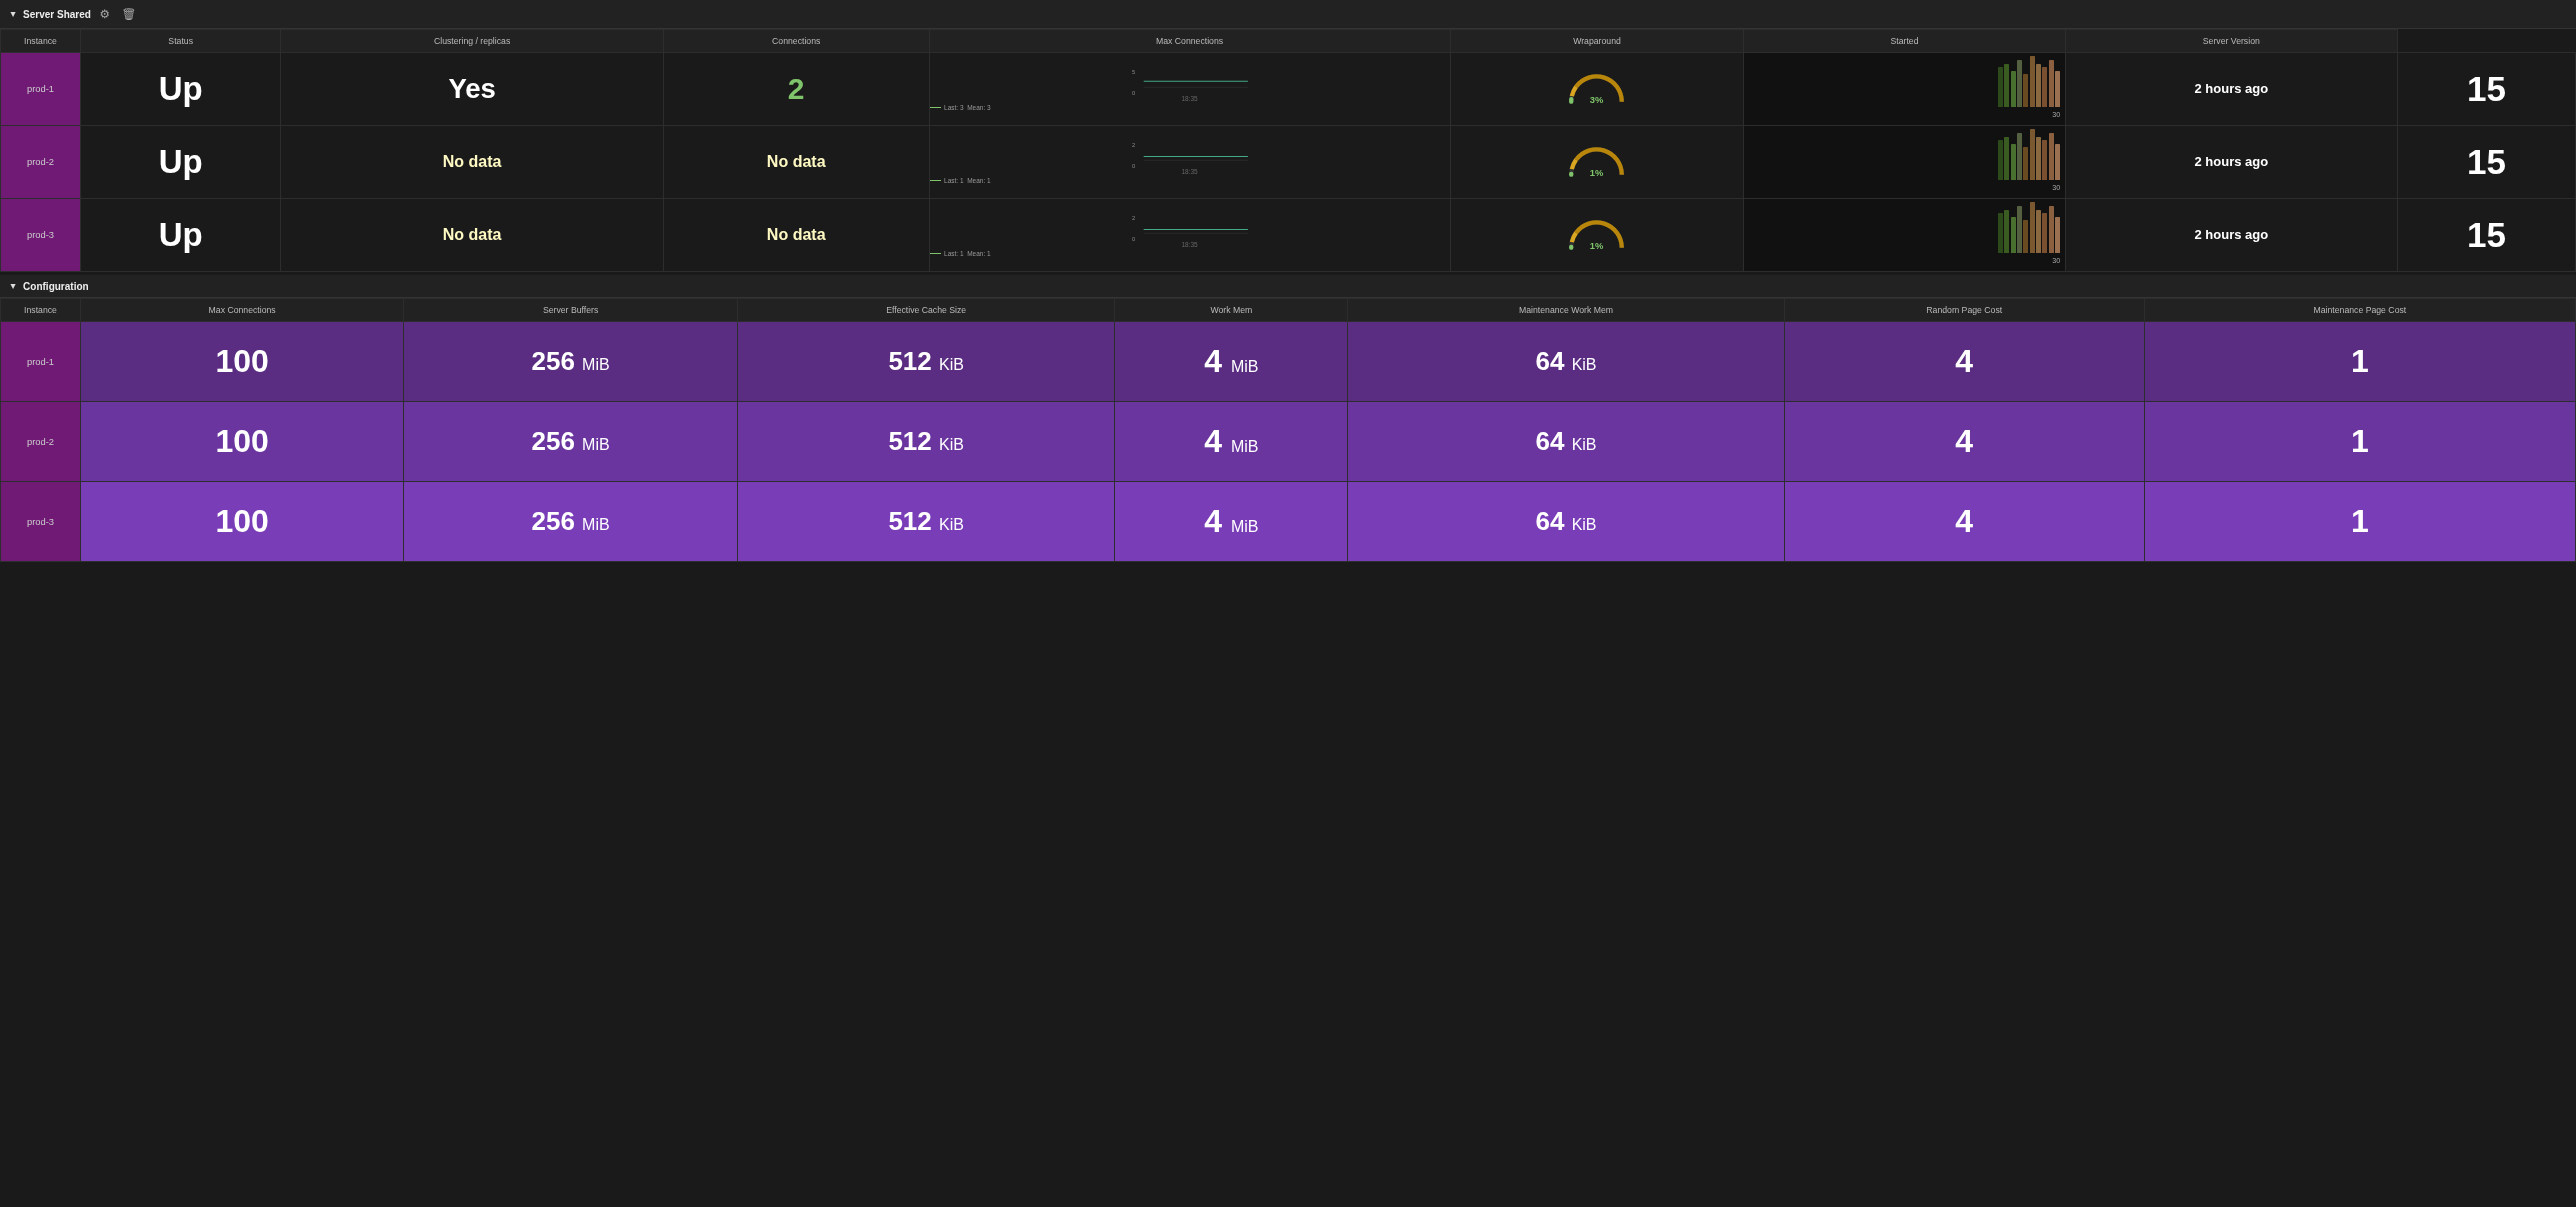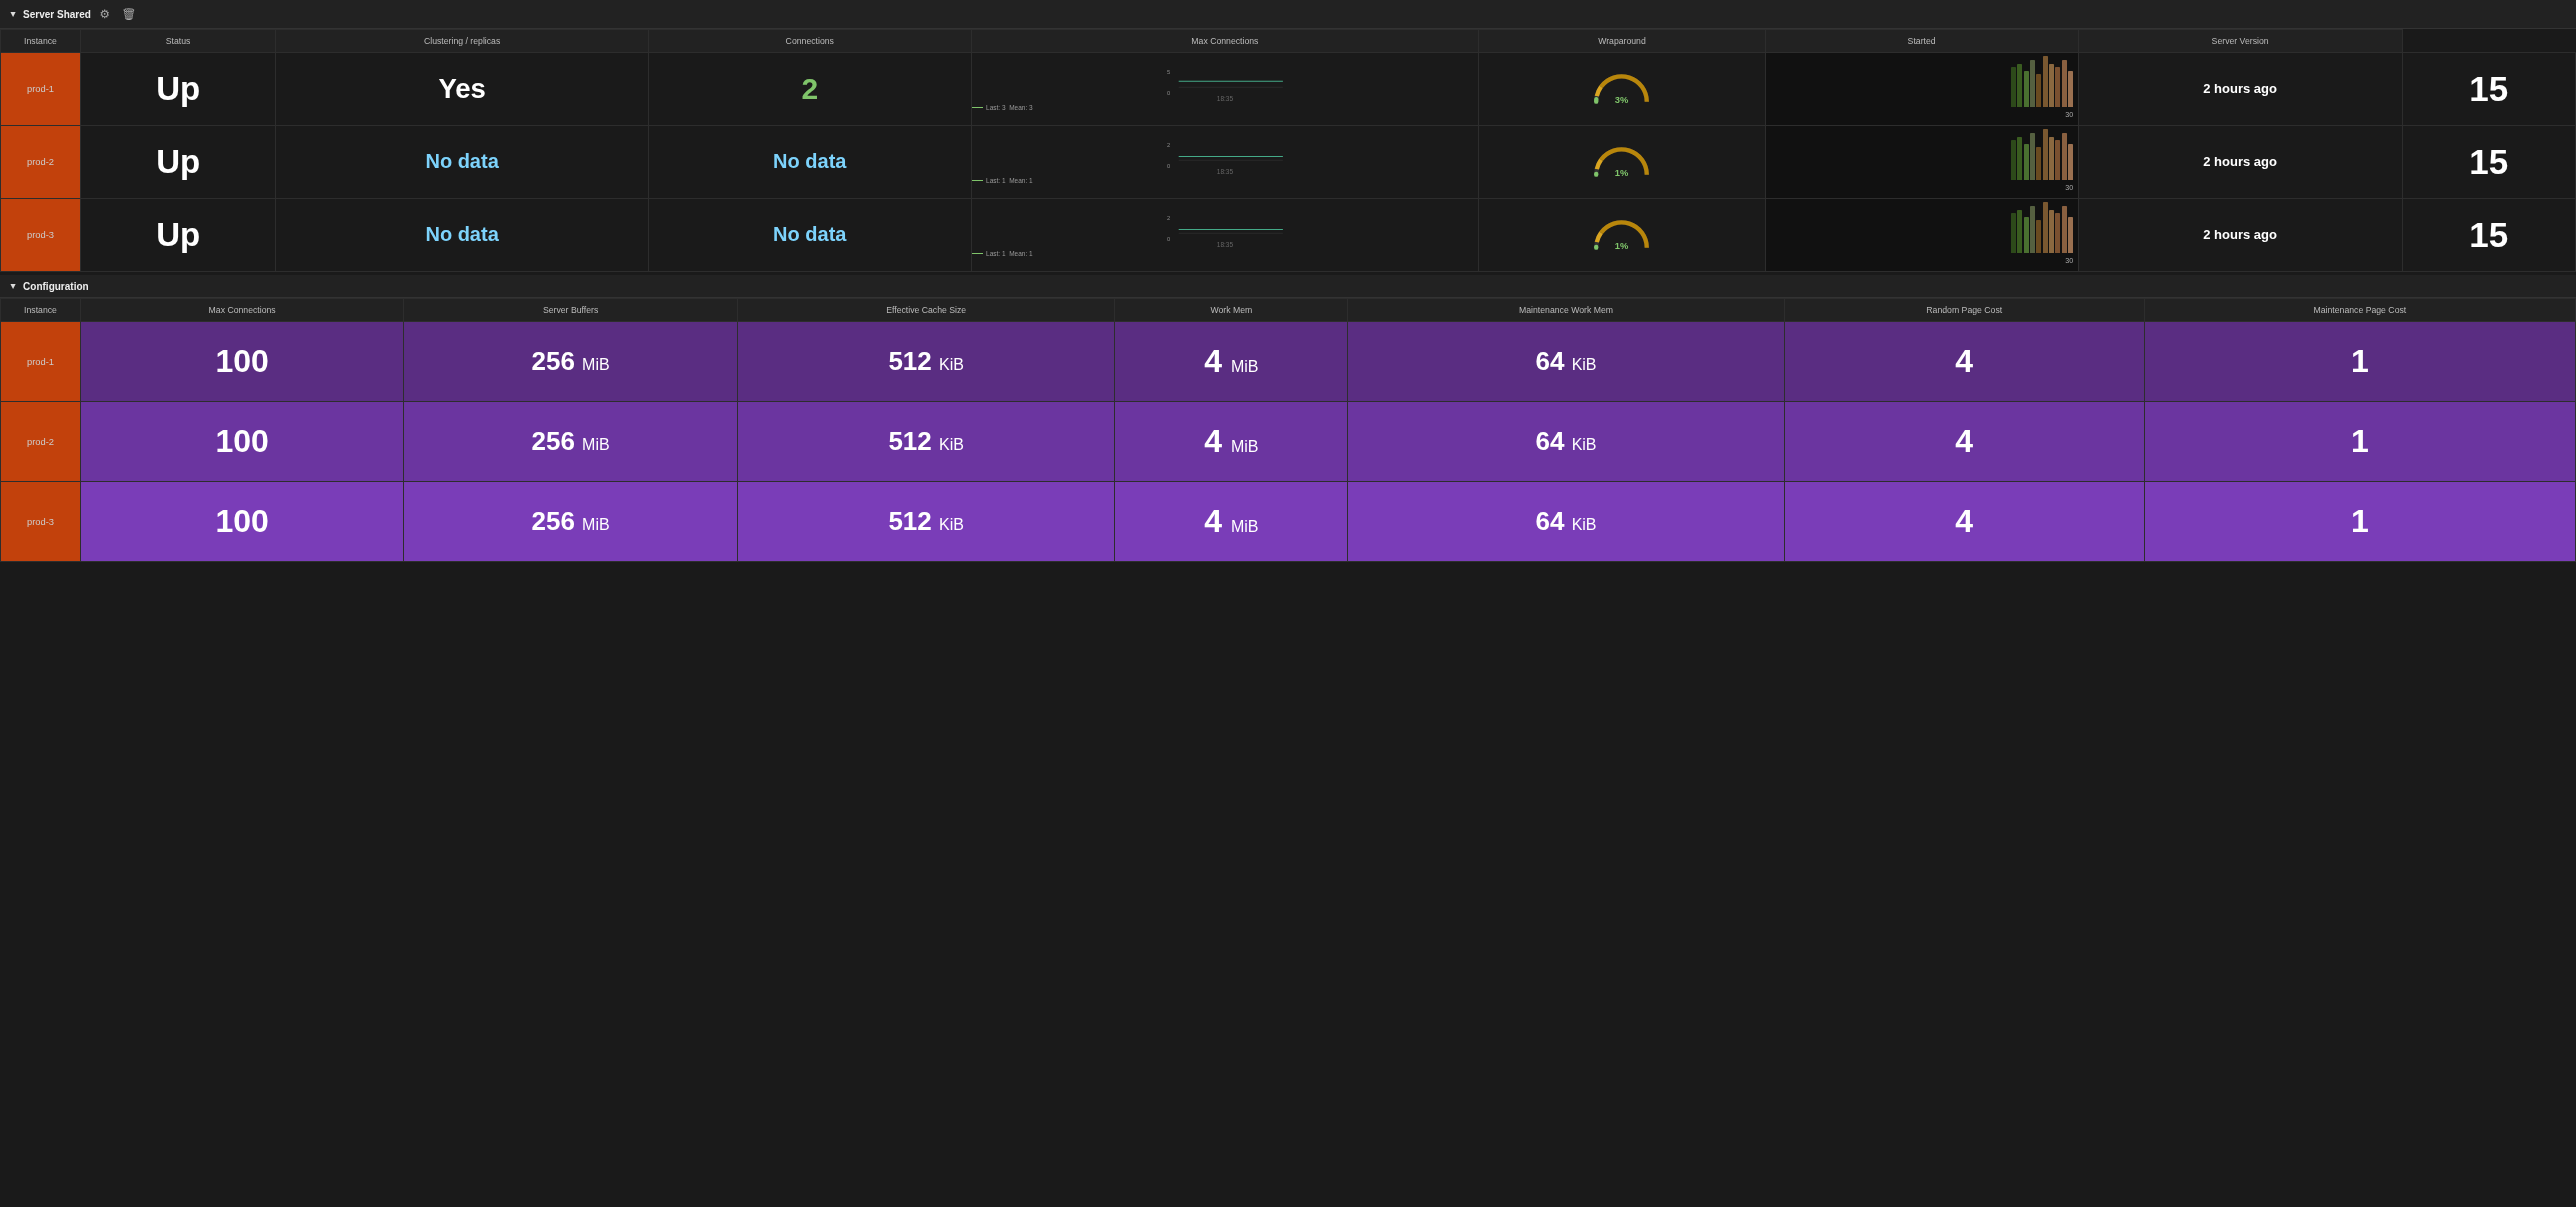--- a/index.html
+++ b/index.html
@@ -61,21 +61,21 @@
       padding: 0;
       text-align: center;
       vertical-align: middle;
       background: #1a1a1a;
     }
 
     .dashboard-table td.instance-label {
       font-size: 9.4px;
       color: #ccc;
       padding: 5.8px;
-      background: #c2410c;
+      background: #701a75;
     }
 
     
     .cell-up {
       background: #4a8c2a;
       color: #fff;
       font-size: 33px;
       font-weight: bold;
       padding: 14.5px 7.2px;
       height: 72px;
@@ -85,22 +85,22 @@
       background: #4a8c2a;
       color: #fff;
       font-size: 27.5px;
       font-weight: bold;
       padding: 14.5px 7.2px;
       height: 72px;
     }
 
     .cell-nodata {
       background: #4a8c2a;
-      color: #7dd3fc;
-      font-size: 20px;
+      color: #fef9c3;
+      font-size: 16px;
       font-weight: bold;
       padding: 14.5px 7.2px;
       height: 72px;
     }
 
     .cell-replicas {
       background: #1a1a1a;
       color: #7fc46a;
       font-size: 30px;
       font-weight: bold;

